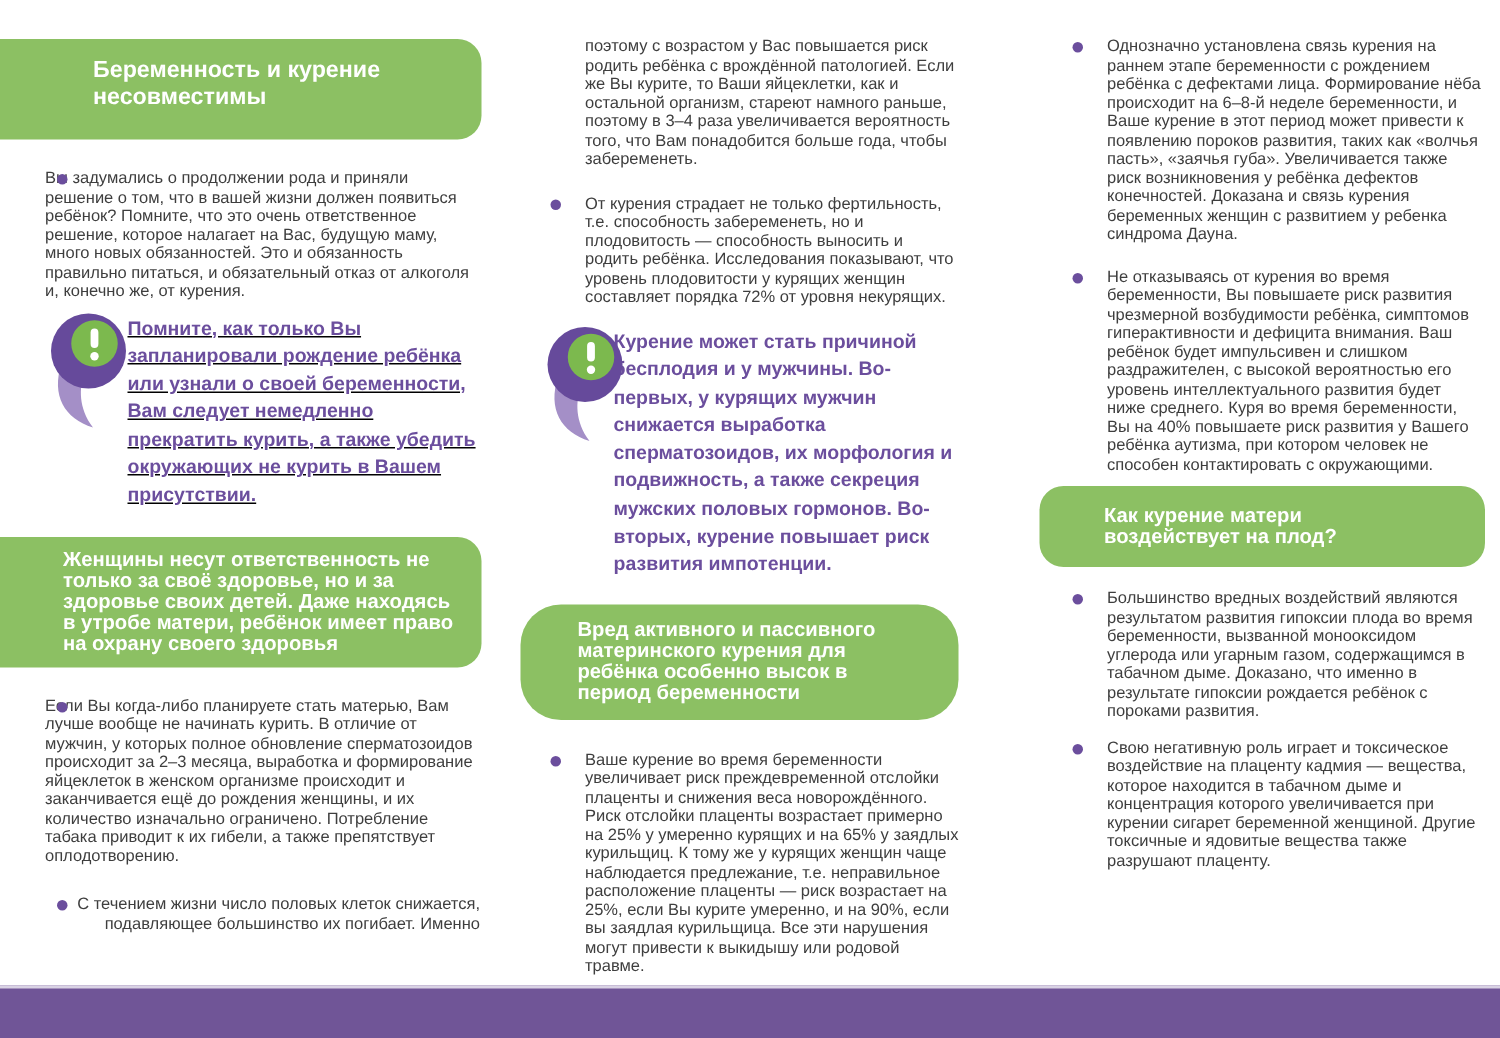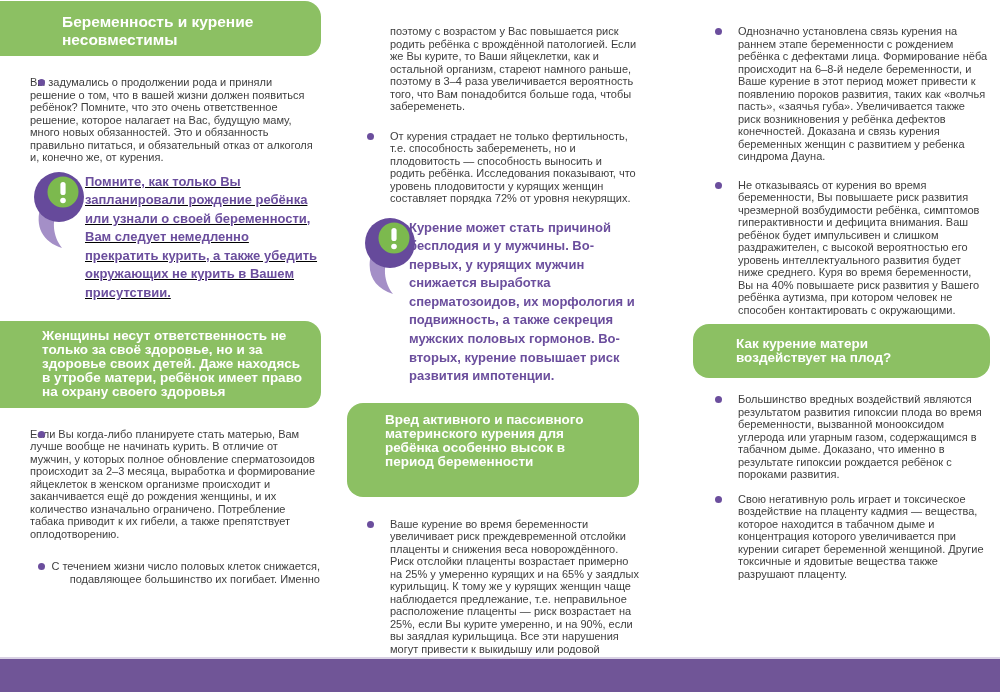--- a/index.html
+++ b/index.html
@@ -13,23 +13,23 @@
   #col1{left:0;width:321px;}
   #col2{left:347px;width:292px;}
   #col3{left:693px;width:297px;}
 
   
   .green-box{
     background:#8cc063;color:#ffffff;font-weight:bold;
     box-sizing:border-box;
   }
   #col1 .green-box{border-radius:0 16px 16px 0;}
-  .gb1{margin-top:1px;padding:12px 16px 8px 62px;font-size:15.5px;line-height:17.5px;}
+  .gb1{margin-top:26px;padding:12px 16px 20px 62px;font-size:15.5px;line-height:17.5px;}
   .gb2{margin-top:18px;padding:8px 14px 8px 42px;font-size:13.5px;line-height:14.2px;}
-  .gb3{margin-top:14px;padding:10px 28px 27px 38px;font-size:13.5px;line-height:14.2px;border-radius:16px;}
+  .gb3{margin-top:14px;padding:10px 28px 10px 38px;font-size:13.5px;line-height:14.2px;border-radius:27px;}
   .gb4{margin-top:8px;padding:13px 90px 13px 43px;font-size:13.5px;line-height:14.2px;border-radius:16px;}
 
   
   .bullet{position:relative;box-sizing:border-box;}
   .bullet p, .plain p{margin:0;font-size:11px;line-height:12.5px;color:#3e3e3e;}
   .dot{position:absolute;top:3px;width:7px;height:7px;border-radius:50%;background:#6b4e9d;}
   #col1 .bullet{padding-left:30px;padding-right:1px;margin-top:20px;}
   #col1 .dot{left:38px;}
   #col2 .bullet, #col2 .plain{padding-left:43px;padding-right:0;}
   #col2 .dot{left:20px;}

